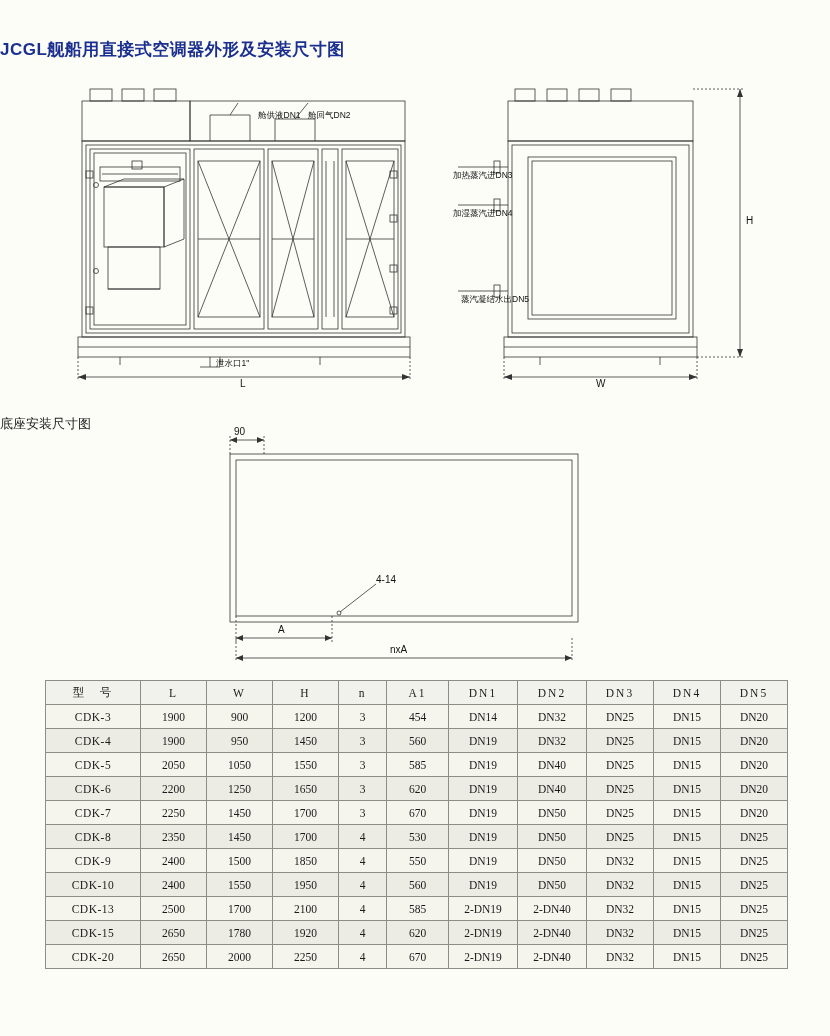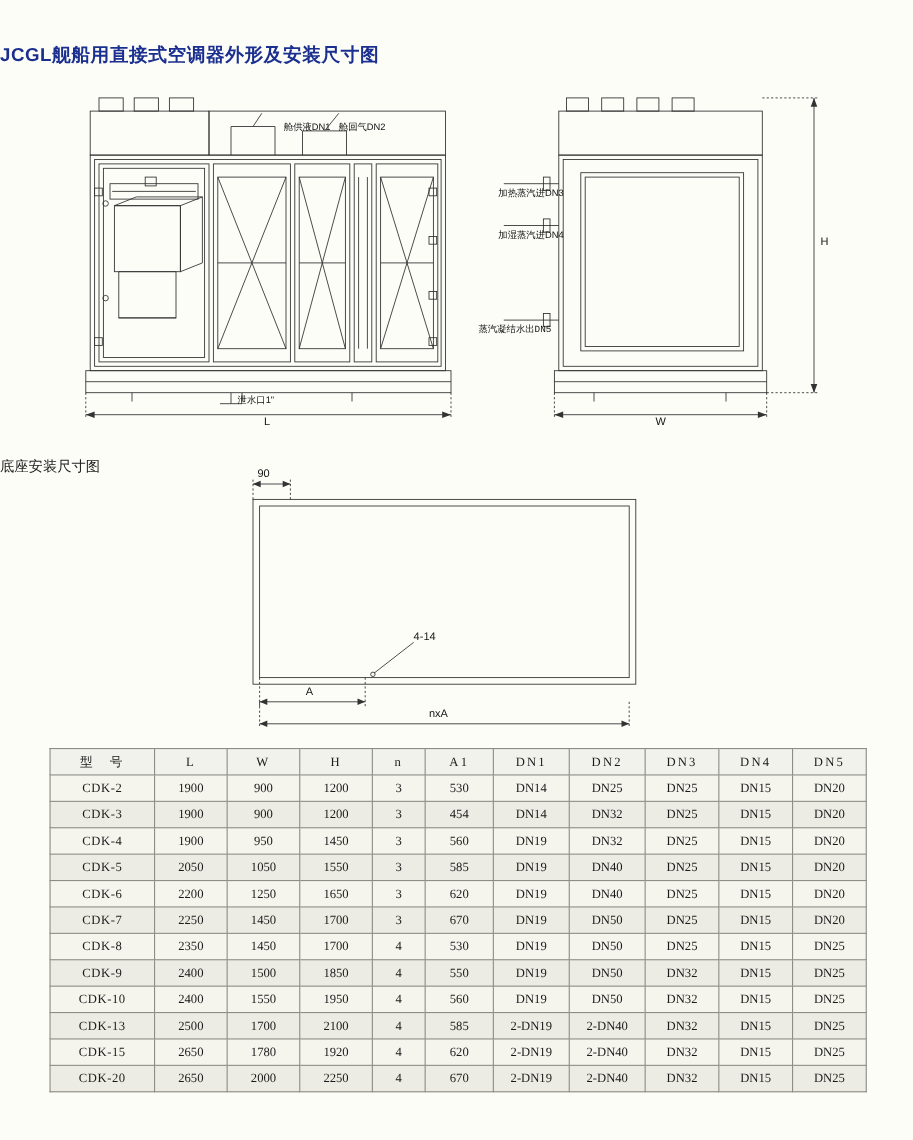--- a/index.html
+++ b/index.html
@@ -224,21 +224,21 @@
         <path d="M680 282 l-3 -8 h6 z" fill="#333" stroke="none"></path>
         <line x1="633" y1="14" x2="684" y2="14" stroke-dasharray="2,2"></line>
         <line x1="637" y1="282" x2="684" y2="282" stroke-dasharray="2,2"></line>
       </g>
     </svg>
 
     <span class="lbl" style="left:158px; top:35px;padding-left:40px;">舱供液DN1</span>
     <span class="lbl" style="left:248px; top:35px;">舱回气DN2</span>
     <span class="lbl" style="left:393px; top:95px;">加热蒸汽进DN3</span>
     <span class="lbl" style="left:393px; top:133px;">加湿蒸汽进DN4</span>
-    <span class="lbl" style="left:375px; top:219px;font-family:Liberation Mono, monospace;">蒸汽凝结水出DN5</span>
+    <span class="lbl" style="left:401px; top:219px;">蒸汽凝结水出DN5</span>
     <span class="lbl" style="left:156px; top:283px;">泄水口1"</span>
     <span class="lbl" style="left:180px; top:303px; font-size:10px;">L</span>
     <span class="lbl" style="left:536px; top:303px; font-size:10px;">W</span>
     <span class="lbl" style="left:686px; top:140px; font-size:10px;">H</span>
   </div>
 
   <div class="subtitle">底座安装尺寸图</div>
 
   <div class="drawing-base">
     <svg width="420" height="240" viewBox="0 0 420 240">
@@ -301,33 +301,20 @@
           <th>A1</th>
           <th>DN1</th>
           <th>DN2</th>
           <th>DN3</th>
           <th>DN4</th>
           <th>DN5</th>
         </tr>
       </thead>
       <tbody>
         <tr>
-          <td class="model">CDK-2</td>
-          <td>1900</td>
-          <td>900</td>
-          <td>1200</td>
-          <td>3</td>
-          <td>530</td>
-          <td>DN14</td>
-          <td>DN25</td>
-          <td class="cell-hl">DN25</td>
-          <td class="cell-hl">DN15</td>
-          <td>DN20</td>
-        </tr>
-        <tr>
           <td class="model">CDK-3</td>
           <td>1900</td>
           <td>900</td>
           <td>1200</td>
           <td>3</td>
           <td>454</td>
           <td>DN14</td>
           <td>DN32</td>
           <td class="cell-hl">DN25</td>
           <td class="cell-hl">DN15</td>

